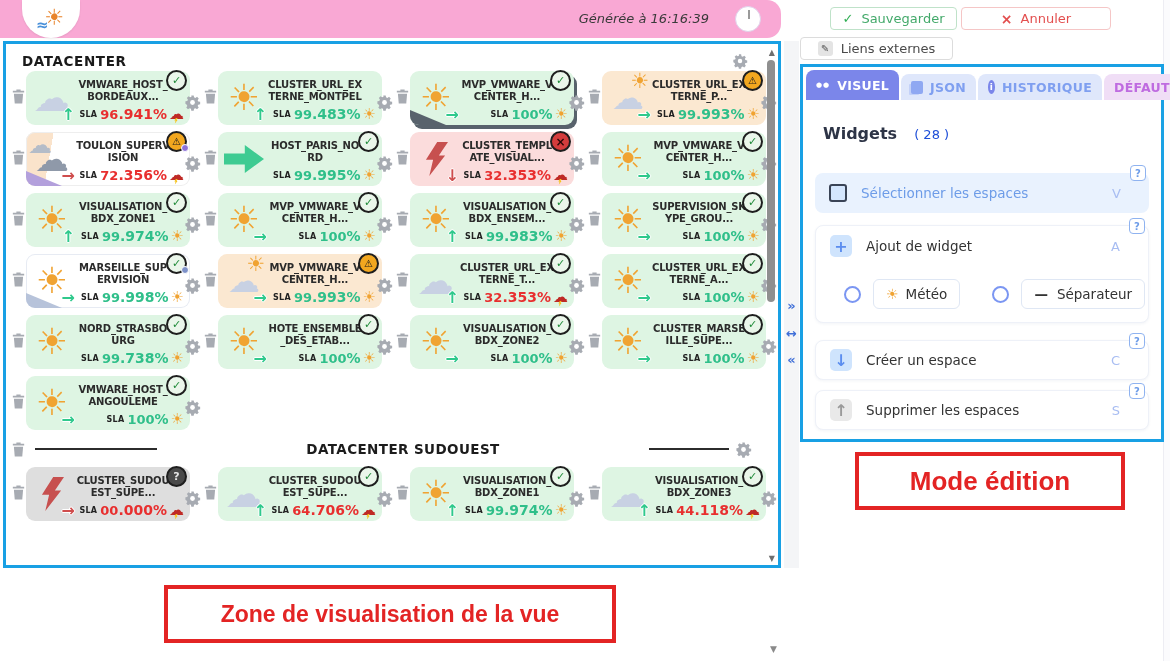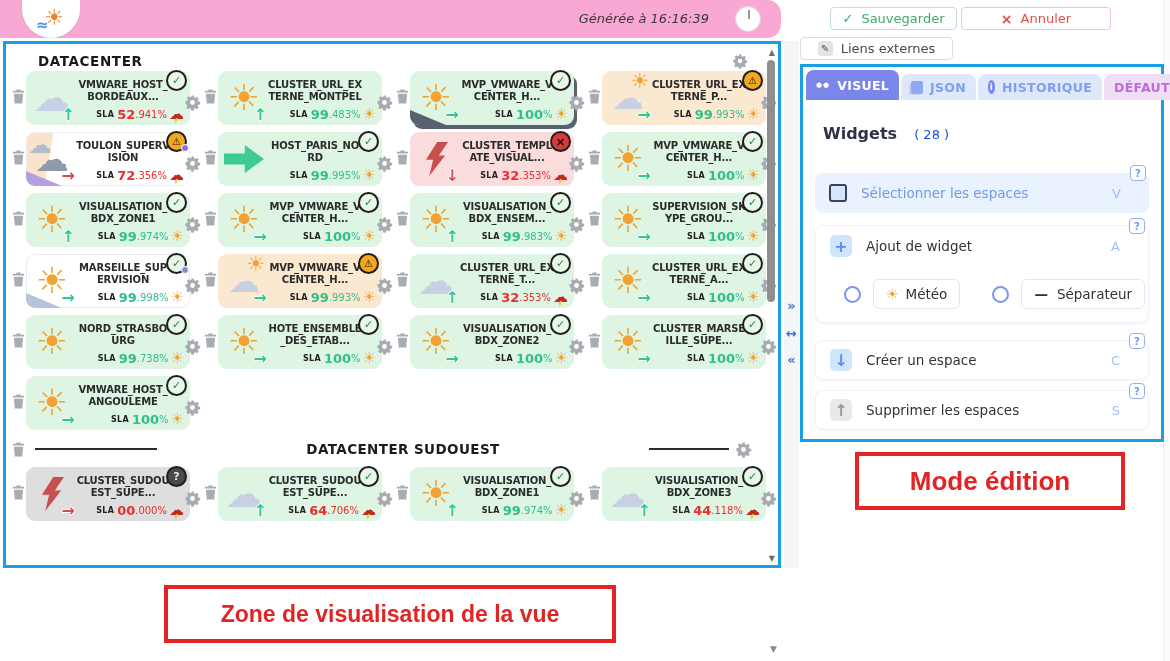--- a/index.html
+++ b/index.html
@@ -9,21 +9,21 @@
   .header-bar { position:absolute; left:0; top:0; width:781px; height:38px; background:#f9a8d4; border-radius:0 14px 14px 0; }
   .logo-circle { position:absolute; left:22px; top:0; width:58px; height:38px; background:#fff; border-radius:0 0 29px 29px; box-shadow:0 1px 2px rgba(0,0,0,.08); display:flex; align-items:center; justify-content:center; }
   .logo-sun { color:#e8832a; font-size:22px; line-height:1; position:relative; left:3px; top:-1px;}
   .logo-wave { position:absolute; left:14px; bottom:4px; color:#4a90d9; font-weight:bold; font-size:15px; }
   .generated { position:absolute; right:72px; top:11px; font-size:13px; font-style:italic; color:#3a3a3a; }
   .clock { position:absolute; right:20px; top:6px; width:26px; height:26px; background:#fff; border:1px solid #e0d2ea; border-radius:50%; }
   .clock::after { content:""; position:absolute; left:50%; top:3px; width:2px; height:9px; background:#9a9a9a; }
 
   
   .left-panel { position:absolute; left:3px; top:41px; width:778px; height:527px; border:3px solid #18a0e4; background:#fff; overflow:hidden; }
-  .panel-title-row { display:flex; justify-content:space-between; align-items:flex-end; padding:9px 30px 2px 32px; }
+  .panel-title-row { display:flex; justify-content:space-between; align-items:flex-end; padding:9px 30px 2px 16px; }
   .panel-title { font-size:13.5px; font-weight:600; letter-spacing:.6px; color:#1a1a1a; }
   .icon-svg { fill:#a7abb2; }
   .sec-header { display:flex; align-items:center; padding:0 26px 0 4px; height:24px; margin:2px 0 6px 0; }
   .sec-trash,.sec-gear { width:17px; height:17px; flex:0 0 17px; cursor:pointer; }
   .sec-line { border-top:2px solid #2c2c2c; }
   .sec-line.left { width:122px; margin-left:8px; }
   .sec-line.right { width:80px; margin-right:6px; }
   .sec-title { flex:1; text-align:center; font-size:13.5px; font-weight:600; color:#1c1c1c; letter-spacing:.4px; }
 
   .grid-row { display:flex; height:54px; margin:0 0 7px 0; }
@@ -62,21 +62,21 @@
   .badge { position:absolute; left:160px; top:-1px; width:21px; height:21px; border-radius:50%; border:2.5px solid #1e1e1e; display:flex; align-items:center; justify-content:center; font-size:11px; font-weight:bold; background:#fff; z-index:3; }
   .badge--check { background:#eaf6ea; color:#1f8a38; }
   .badge--warn  { background:#f2a71f; color:#1d1d1d; font-size:10px; }
   .badge--error { background:#d43c3c; color:#2a0707; font-size:12px; }
   .badge--question { background:#4a4a4a; color:#e4e4e4; }
   .badge-dot { position:absolute; right:-4px; bottom:-2px; width:8px; height:8px; border-radius:50%; border:1px solid #fff; }
 
   .sla { position:absolute; right:6px; bottom:3px; display:flex; align-items:center; }
   .sla-label { font-size:8px; font-weight:bold; color:#222; margin-right:3px; letter-spacing:.3px; }
   .sla-int { font-size:13px; font-weight:bold; line-height:1; }
-  .sla-frac { font-size:10px; font-weight:normal; margin-right:2px;text-align:center; }
+  .sla-frac { font-size:14px; font-weight:bold; margin-right:2px;text-align:center; }
   .sla--good .sla-int,.sla--good .sla-frac { color:#2fbf8a; }
   .sla--bad .sla-int,.sla--bad .sla-frac { color:#e82f2f; }
   .sla-icon { font-size:15px; line-height:1; position:relative; }
   .sla-icon--sun { color:#f0a332; }
   .sla-icon--storm { color:#bf2a26; }
   .sla-icon--storm::after { content:""; position:absolute; left:5px; bottom:-2px; width:4px; height:6px; background:#f5c31d; clip-path:polygon(55% 0,100% 0,62% 40%,88% 40%,22% 100%,38% 52%,8% 52%); }
 
   
   .vscroll-up { position:absolute; right:3px; top:4px; font-size:8px; color:#6e6e6e; cursor:pointer; }
   .vscroll-thumb { position:absolute; right:3px; top:16px; width:8px; height:242px; background:#8f8f8f; border-radius:4px; cursor:pointer; }
@@ -183,21 +183,21 @@
                 <use href="#sym-trash"></use>
               </svg>
     <div class="tile tile--green">
       <span class="tile-icon">
         <span class="glyph glyph--cloud">☁</span>
         <span class="trend trend--up">↑</span>
       </span>
       <span class="tile-title">VMWARE_HOST_BORDEAUX...</span>
       <span class="sla sla--bad">
         <span class="sla-label">SLA</span>
-        <span class="sla-int">52</span>
+        <span class="sla-int">96</span>
         <span class="sla-frac">.941%</span>
         <span class="sla-icon sla-icon--storm">☁</span>
       </span>
     </div>
     <span class="badge badge--check">
       <span class="badge-glyph">✓</span>
 
     </span>
     <svg class="tile-gear icon-svg" viewBox="0 0 24 24">
                 <use href="#sym-gear"></use>

